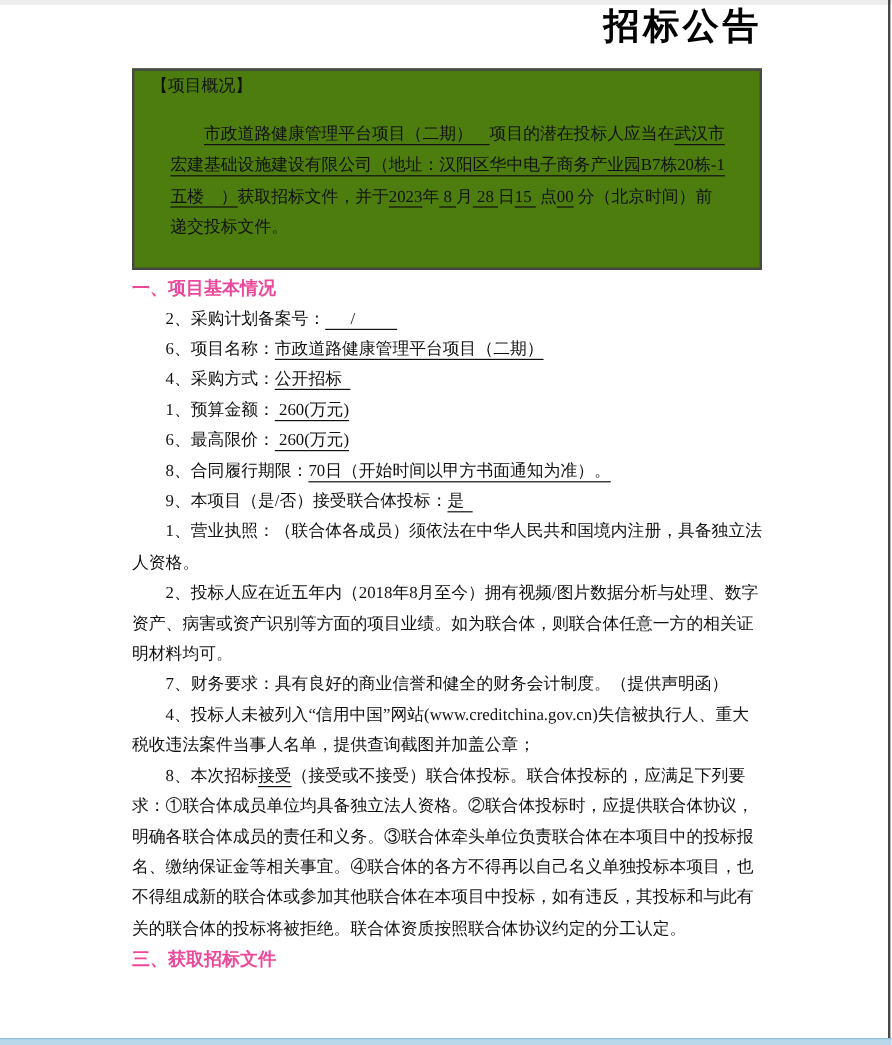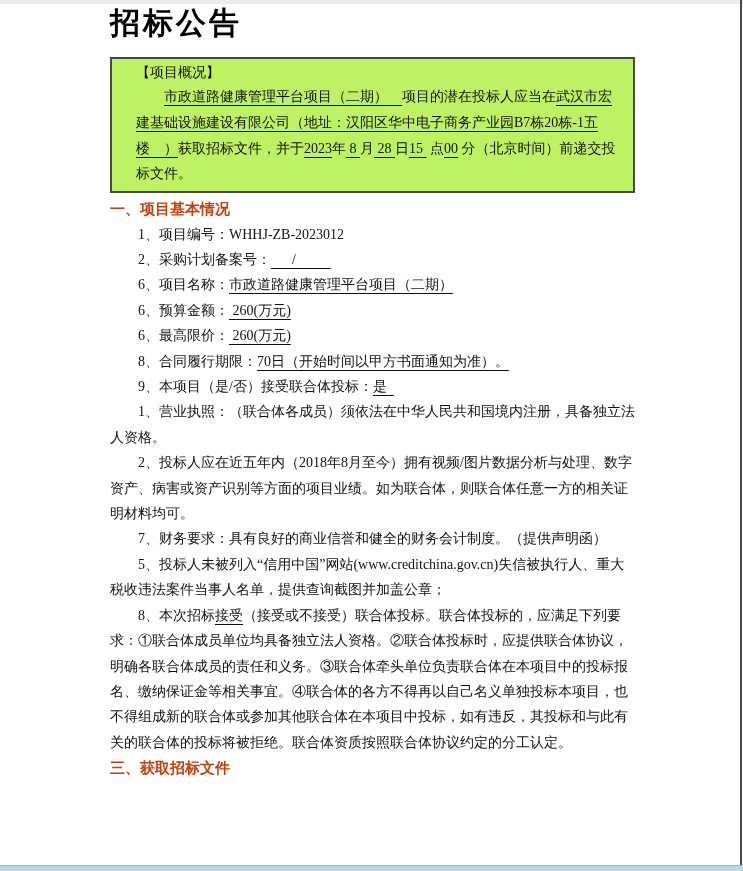--- a/index.html
+++ b/index.html
@@ -16,66 +16,66 @@
     position:absolute; top:0; right:1px; width:2px; height:871px;
     background:#474747;
   }
   .bottom-strip {
     position:absolute; bottom:0; left:0; width:743px; height:6px;
     background:#b9d9eb; border-top:1px solid #8fbcd6; box-sizing:border-box;
     z-index:5;
   }
   .doc { position:absolute; left:110px; top:5px; width:525px; }
   h1.title {
-    margin:0; text-align:left; letter-spacing:3px; color:#000;
+    margin:0; text-align:right; letter-spacing:3px; color:#000;
     font:bold 30px/36px "Liberation Sans","DejaVu Sans",sans-serif;
   }
   .box {
     margin-top:16px; border:2px solid #474747;
-    padding:3px 12px 4px 24px; background:#bef264;
+    padding:3px 12px 4px 14px; background:#4d7c0f;
   }
   .box-label { font-size:14px; line-height:22px; }
-  .box-para { margin:0; font-size:14px; line-height:25.8px; text-indent:2em; }
+  .box-para { margin:16px; font-size:14px; line-height:25.8px; text-indent:2em; }
   .sec {
     margin:0; font:bold 15px/25.4px "Liberation Sans","DejaVu Sans",sans-serif;
-    color:#c2410c;
+    color:#ec4899;
   }
   .sec.first { margin-top:3px; }
   .para { margin:0; font-size:14px; line-height:25.4px; text-indent:2em; }
   .u { text-decoration:underline; text-underline-offset:4px; text-decoration-thickness:1px; }
 </style>
 </head>
 <body>
 
 <div class="top-strip"></div>
 
 <div class="doc">
   <h1 class="title">招标公告</h1>
 
   <div class="box">
     <div class="box-label">【项目概况】</div>
     <p class="box-para"><span class="u">市政道路健康管理平台项目（二期）　</span><span>项目的潜在投标人应当在</span><span class="u">武汉市宏建基础设施建设有限公司（地址：汉阳区华中电子商务产业园B7栋20栋-1五楼　）</span><span>获取招标文件，并于</span><span class="u">2023</span><span>年</span><span class="u">&nbsp;8&nbsp;</span><span>月</span><span class="u">&nbsp;28&nbsp;</span><span>日</span><span class="u">15&nbsp;</span><span>&nbsp;点</span><span class="u">00</span><span>&nbsp;分（北京时间）前递交投标文件。</span></p>
   </div>
 
   <div>
     <h2 class="sec first">一、项目基本情况</h2>
-    <p class="para"><span>1、项目编号：WHHJ-ZB-2023012</span></p>
     <p class="para"><span>2、采购计划备案号：</span><span class="u">&nbsp;&nbsp;&nbsp;&nbsp;&nbsp;&nbsp;/&nbsp;&nbsp;&nbsp;&nbsp;&nbsp;&nbsp;&nbsp;&nbsp;&nbsp;&nbsp;</span></p>
     <p class="para"><span>6、项目名称：</span><span class="u">市政道路健康管理平台项目（二期）</span></p>
-    <p class="para"><span>6、预算金额：</span><span class="u">&nbsp;260(万元)</span></p>
+    <p class="para"><span>4、采购方式：</span><span class="u">公开招标&nbsp;&nbsp;</span></p>
+    <p class="para"><span>1、预算金额：</span><span class="u">&nbsp;260(万元)</span></p>
     <p class="para"><span>6、最高限价：</span><span class="u">&nbsp;260(万元)</span></p>
     <p class="para"><span>8、合同履行期限：</span><span class="u">70日（开始时间以甲方书面通知为准）。</span></p>
     <p class="para"><span>9、本项目（是/否）接受联合体投标：</span><span class="u">是&nbsp;&nbsp;</span></p>
   </div>
 
   <div>
     <p class="para"><span>1、营业执照：（联合体各成员）须依法在中华人民共和国境内注册，具备独立法人资格。</span></p>
     <p class="para"><span>2、投标人应在近五年内（2018年8月至今）拥有视频/图片数据分析与处理、数字资产、病害或资产识别等方面的项目业绩。如为联合体，则联合体任意一方的相关证明材料均可。</span></p>
     <p class="para"><span>7、财务要求：具有良好的商业信誉和健全的财务会计制度。（提供声明函）</span></p>
-    <p class="para"><span>5、投标人未被列入“信用中国”网站(www.creditchina.gov.cn)失信被执行人、重大税收违法案件当事人名单，提供查询截图并加盖公章；</span></p>
+    <p class="para"><span>4、投标人未被列入“信用中国”网站(www.creditchina.gov.cn)失信被执行人、重大税收违法案件当事人名单，提供查询截图并加盖公章；</span></p>
     <p class="para"><span>8、本次招标</span><span class="u">接受</span><span>（接受或不接受）联合体投标。联合体投标的，应满足下列要求：①联合体成员单位均具备独立法人资格。②联合体投标时，应提供联合体协议，明确各联合体成员的责任和义务。③联合体牵头单位负责联合体在本项目中的投标报名、缴纳保证金等相关事宜。④联合体的各方不得再以自己名义单独投标本项目，也不得组成新的联合体或参加其他联合体在本项目中投标，如有违反，其投标和与此有关的联合体的投标将被拒绝。联合体资质按照联合体协议约定的分工认定。</span></p>
   </div>
 
   <div>
     <h2 class="sec">三、获取招标文件</h2>
 
   </div>
 </div>
 
 <div class="right-border"></div>

